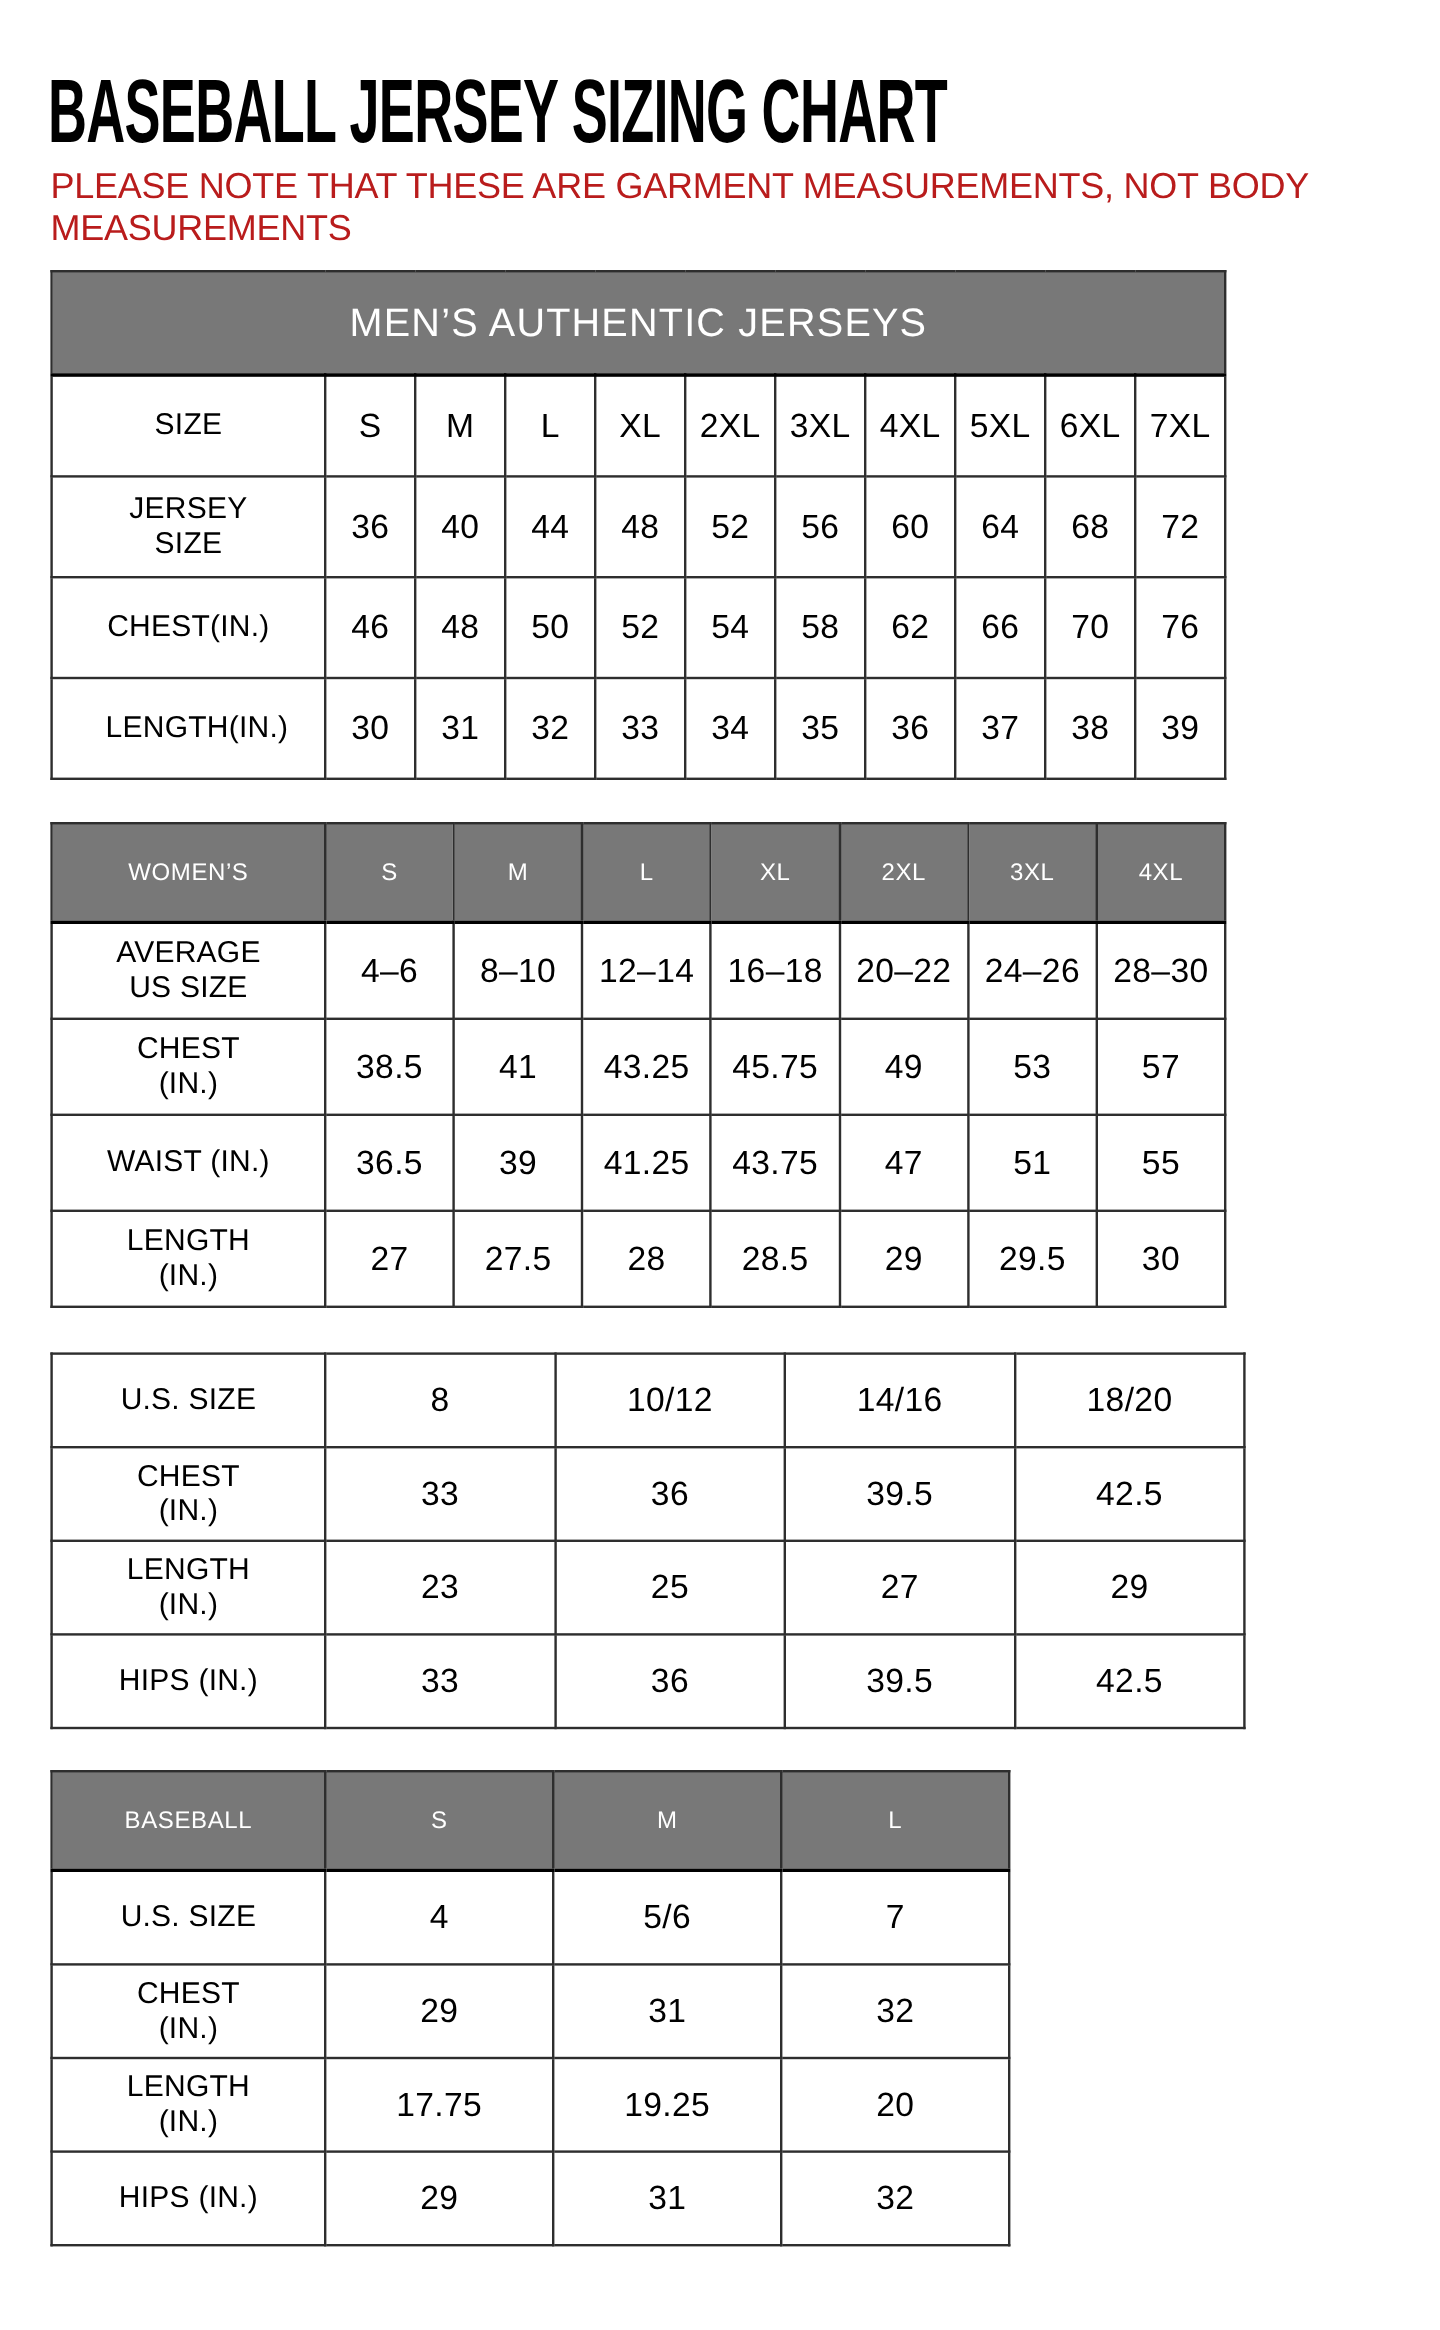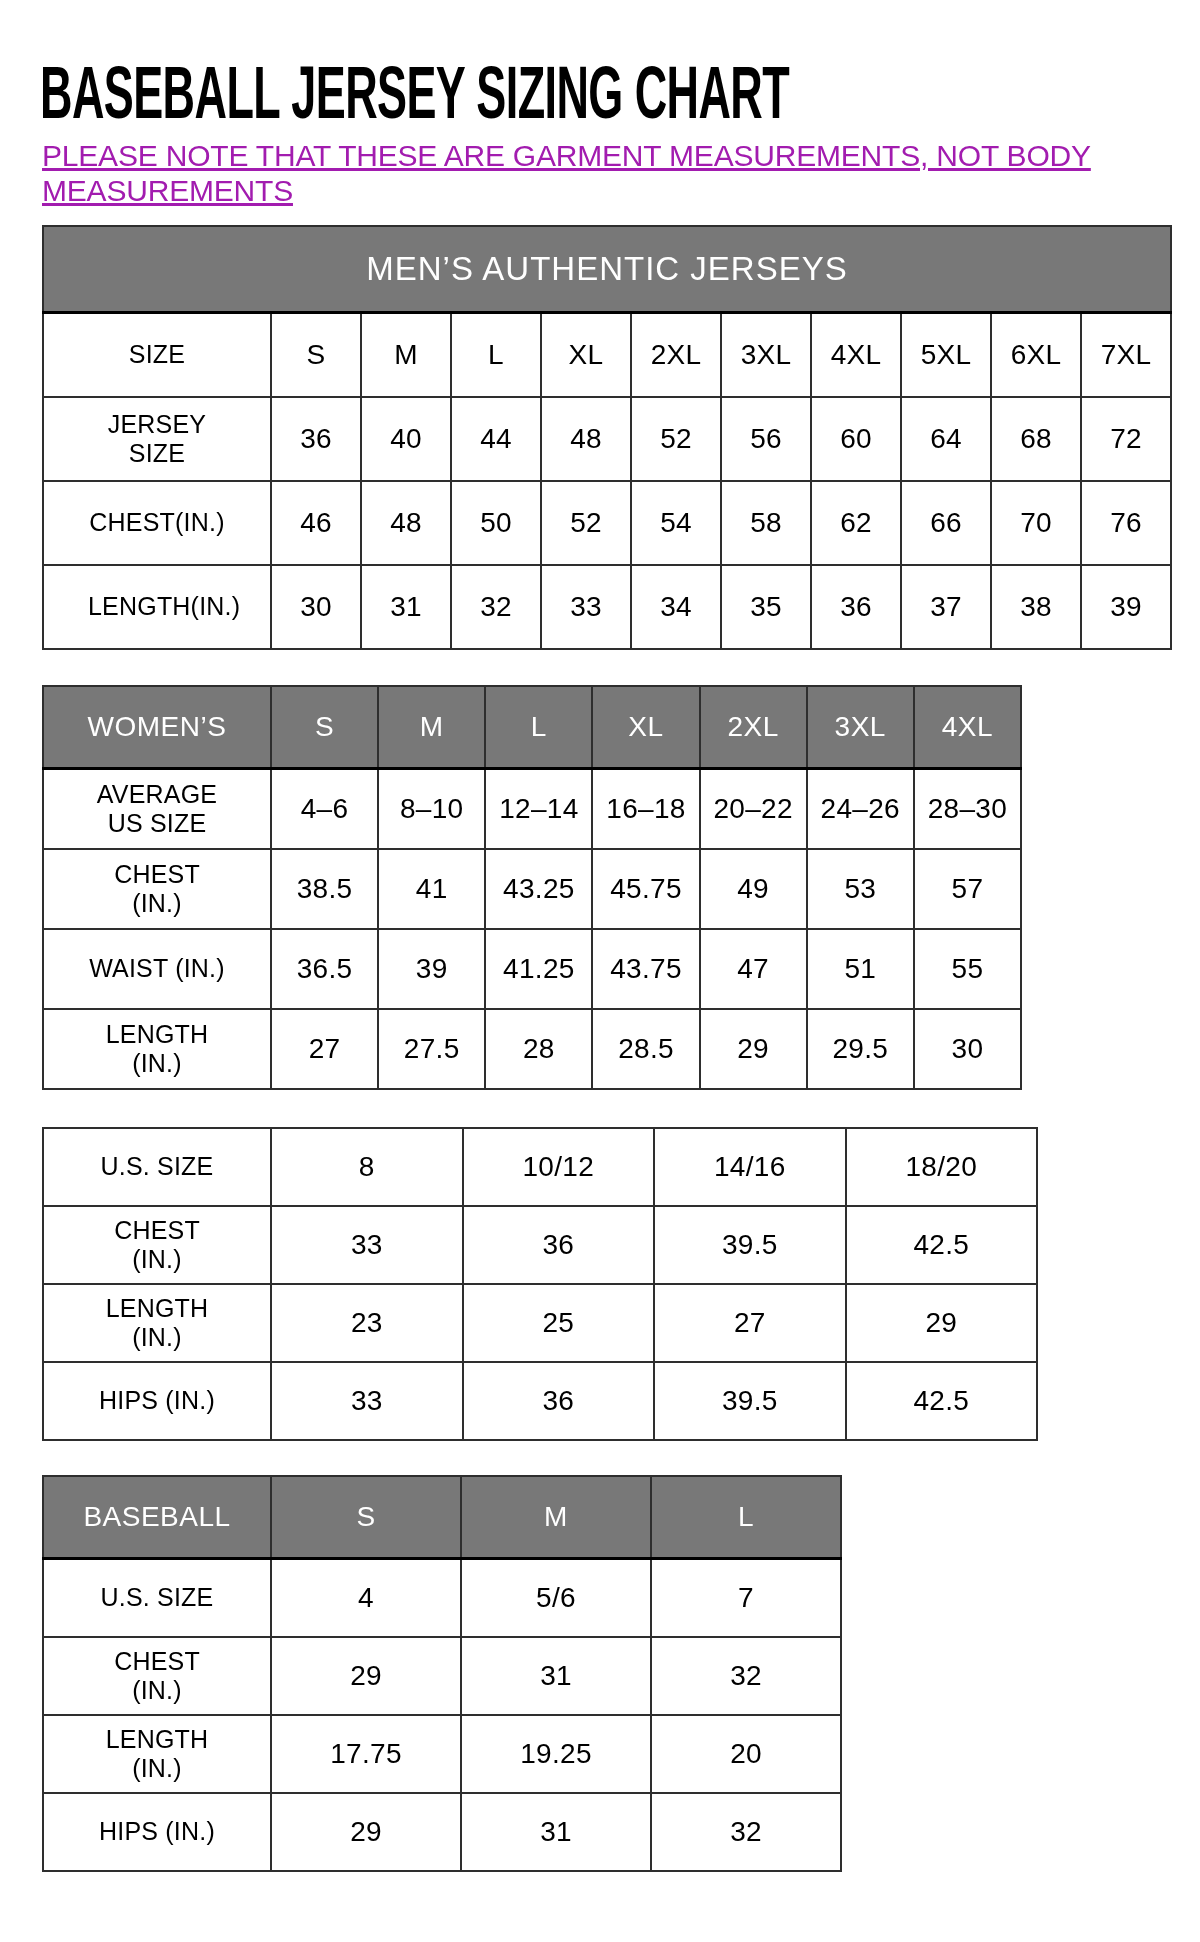--- a/index.html
+++ b/index.html
@@ -25,45 +25,45 @@
   }
 
   .note {
     margin: 2px 0 0 2px;
     max-width: 1095px;
     font-size: 30px;
     line-height: 35px;
     letter-spacing: -0.2px;
     font-weight: 400;
   }
-  .red { color: #a21caf; text-decoration: underline; }
+  .red { color: #b91c1c; }
 
   table.tbl {
     border-collapse: collapse;
     table-layout: fixed;
     margin-left: 2px;
     border: 2px solid #1c1c1c;
   }
-  .t-mens      { width: 1130px; margin-top: 17px; }
+  .t-mens      { width: 980px; margin-top: 17px; }
   .t-womens    { width: 980px;  margin-top: 35px; }
   .t-boys      { width: 996px;  margin-top: 37px; }
   .t-preschool { width: 800px;  margin-top: 34px; }
   col.c-label  { width: 228px; }
 
   .tbl th, .tbl td {
     border: 2px solid #2e2e2e;
     text-align: center;
     vertical-align: middle;
     overflow: hidden;
   }
   .ghead th {
     background: #787878;
     color: #ffffff;
     font-weight: 400;
-    font-size: 28px;
+    font-size: 20px;
     height: 78px;
     border-bottom: 3px solid #000;
     letter-spacing: 0.5px;
   }
   .t-mens .ghead th { height: 82px; font-size: 33px; letter-spacing: 1px; }
 
   .t-mens td      { height: 80px; }
   .t-womens td    { height: 76px; }
   .t-boys td      { height: 74px; }
   .t-preschool td { height: 74px; }

